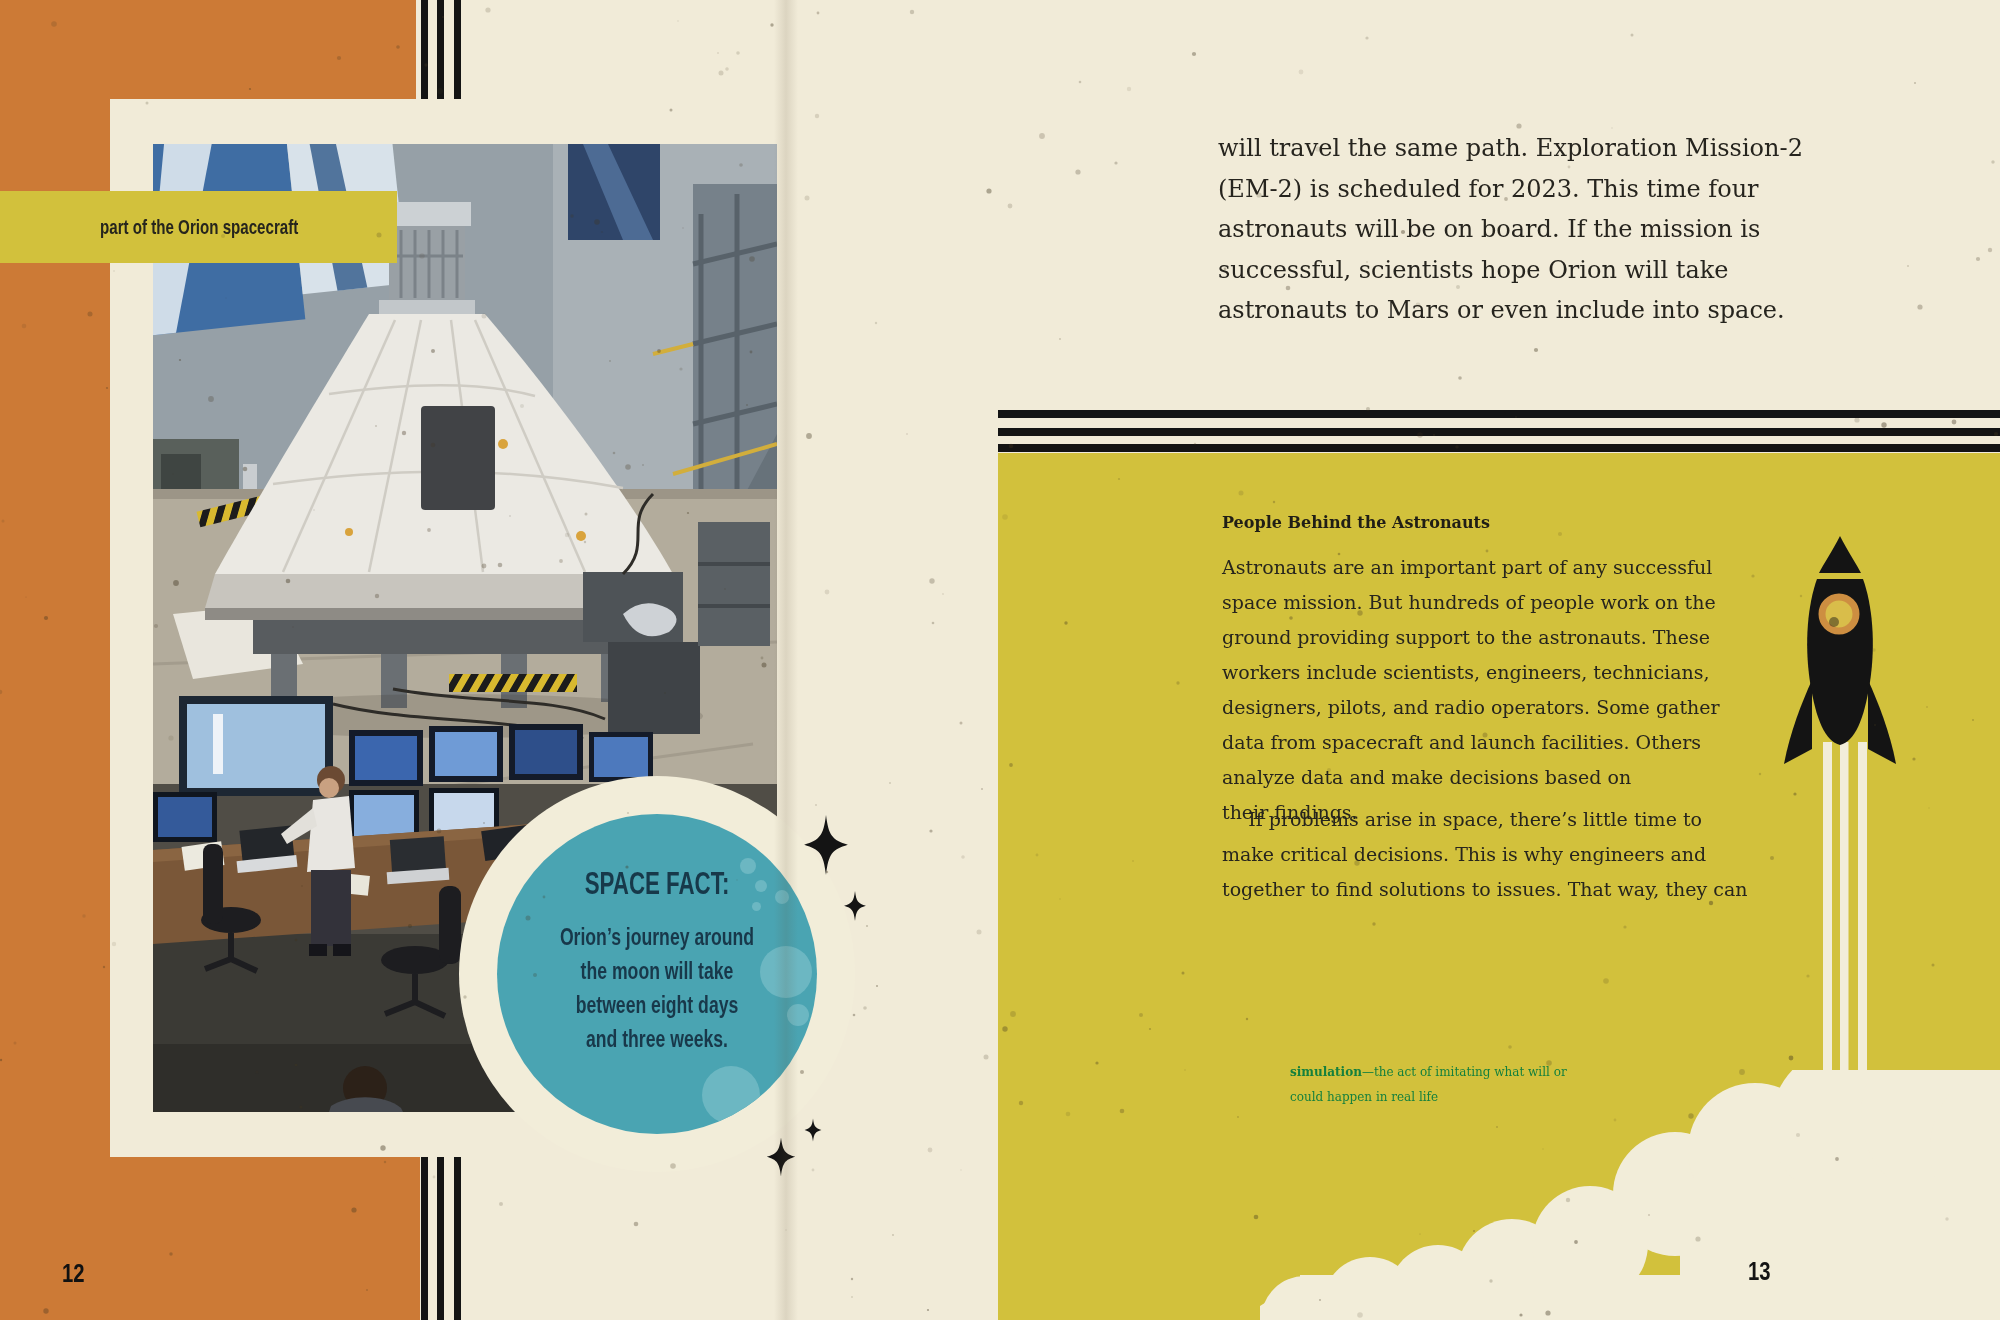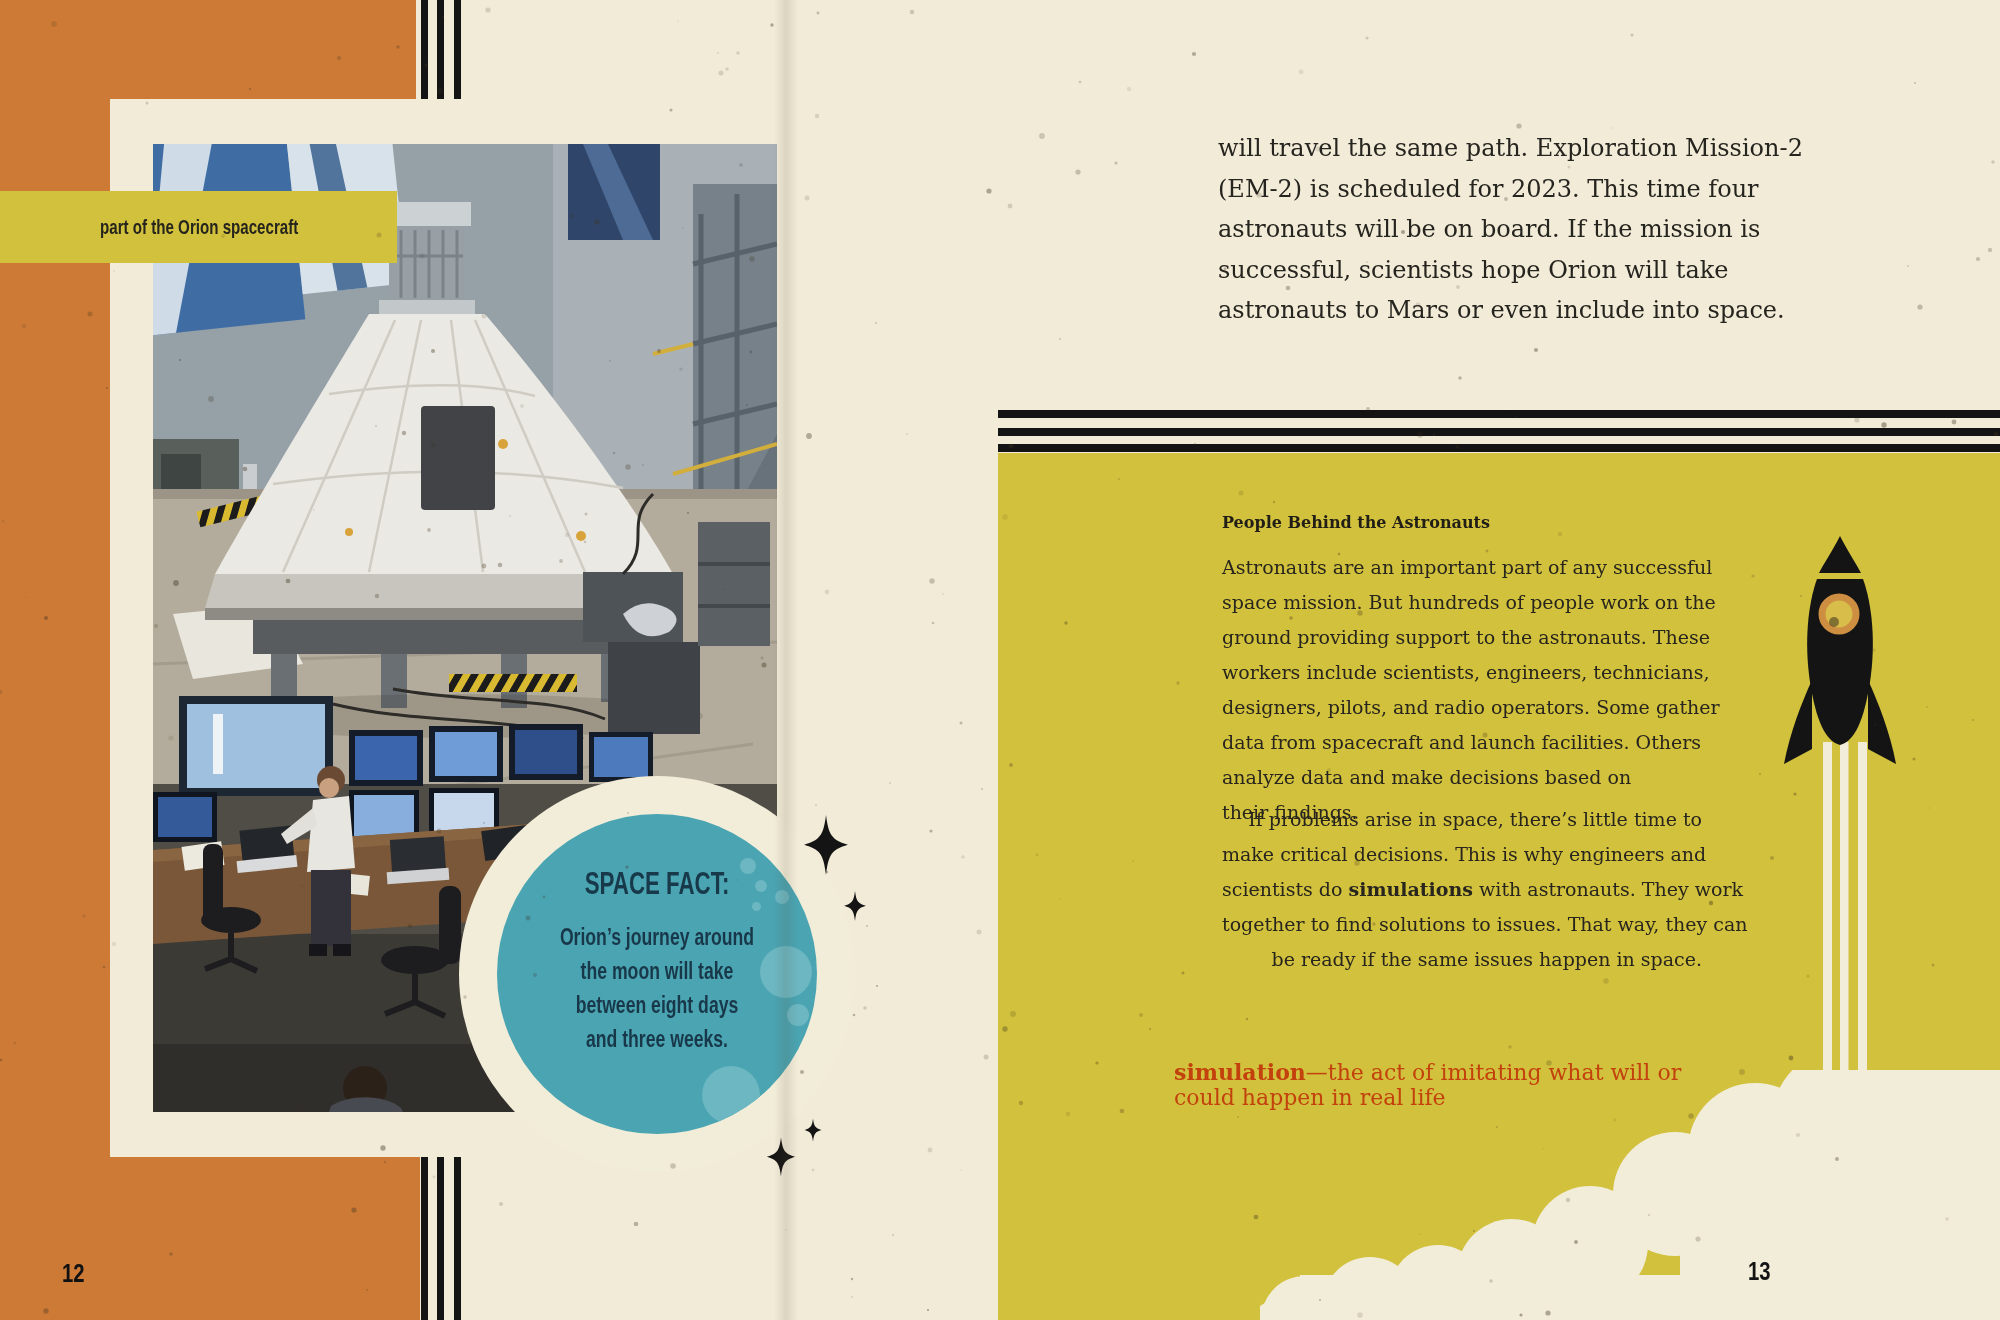--- a/index.html
+++ b/index.html
@@ -42,22 +42,22 @@
   .intro div{white-space:nowrap;}
   .intro .indent{padding-left:44px;}
 
   .yellow-box{position:absolute;left:998px;top:453px;width:1002px;height:867px;
               background:#d2c13c;}
   .sb-head{position:absolute;left:1222px;top:513px;font-size:16px;font-weight:bold;
            color:#201e16;white-space:nowrap;}
   .sb-para{position:absolute;left:1222px;width:480px;font-size:19px;line-height:35px;
            color:#27251d;}
   .sb-para div{white-space:nowrap;}
-  .glossary{position:absolute;left:1174px;top:1060px;width:480px;font-size:22px;
-            line-height:25px;color:#c2410c;}
+  .glossary{position:absolute;left:1290px;top:1060px;width:480px;font-size:12px;
+            line-height:25px;color:#15803d;}
   .glossary div{white-space:nowrap;}
 
   .p13{color:#141414;}
 
   .gutter{position:absolute;left:774px;top:0;width:24px;height:1320px;
           background:linear-gradient(90deg,rgba(90,75,50,0) 0%,rgba(90,75,50,.14) 50%,rgba(90,75,50,0) 100%);
           pointer-events:none;}
 
   svg{display:block;}
 </style>
@@ -320,23 +320,21 @@
     <div>workers include scientists, engineers, technicians,</div>
     <div>designers, pilots, and radio operators. Some gather</div>
     <div>data from spacecraft and launch facilities. Others</div>
     <div>analyze data and make decisions based on</div>
     <div>their findings.</div>
   </div>
 
   <div class="sb-para" style="top:802px;text-align:right;">
     <div>If problems arise in space, there’s little time to</div>
     <div>make critical decisions. This is why engineers and</div>
-    <div><span>scientists do </span><b>simulations</b><span> with astronauts. They work</span></div>
     <div>together to find solutions to issues. That way, they can</div>
-    <div>be ready if the same issues happen in space.</div>
   </div>
 
   <div class="glossary">
     <div><b>simulation</b><span>—the act of imitating what will or</span></div>
     <div>could happen in real life</div>
   </div>
 
   <svg class="abs" style="left:1770px;top:530px;" width="140" height="630" viewBox="0 0 140 630">
 
     <rect x="53" y="212" width="9" height="418" fill="#f2edd9"></rect>

